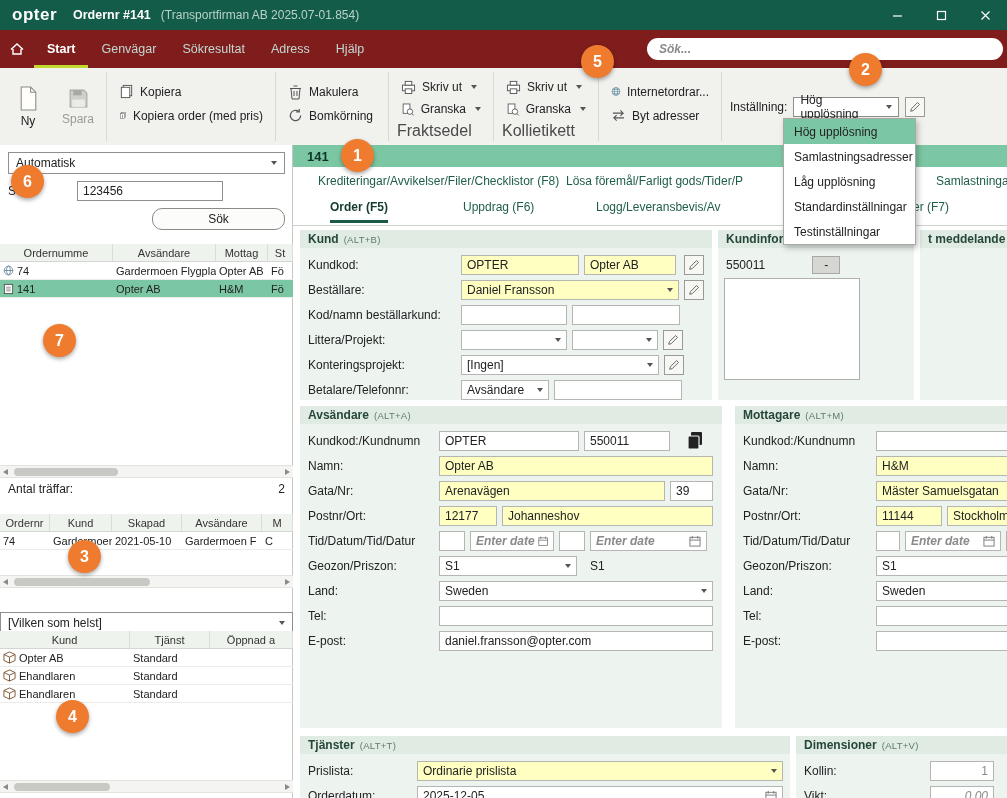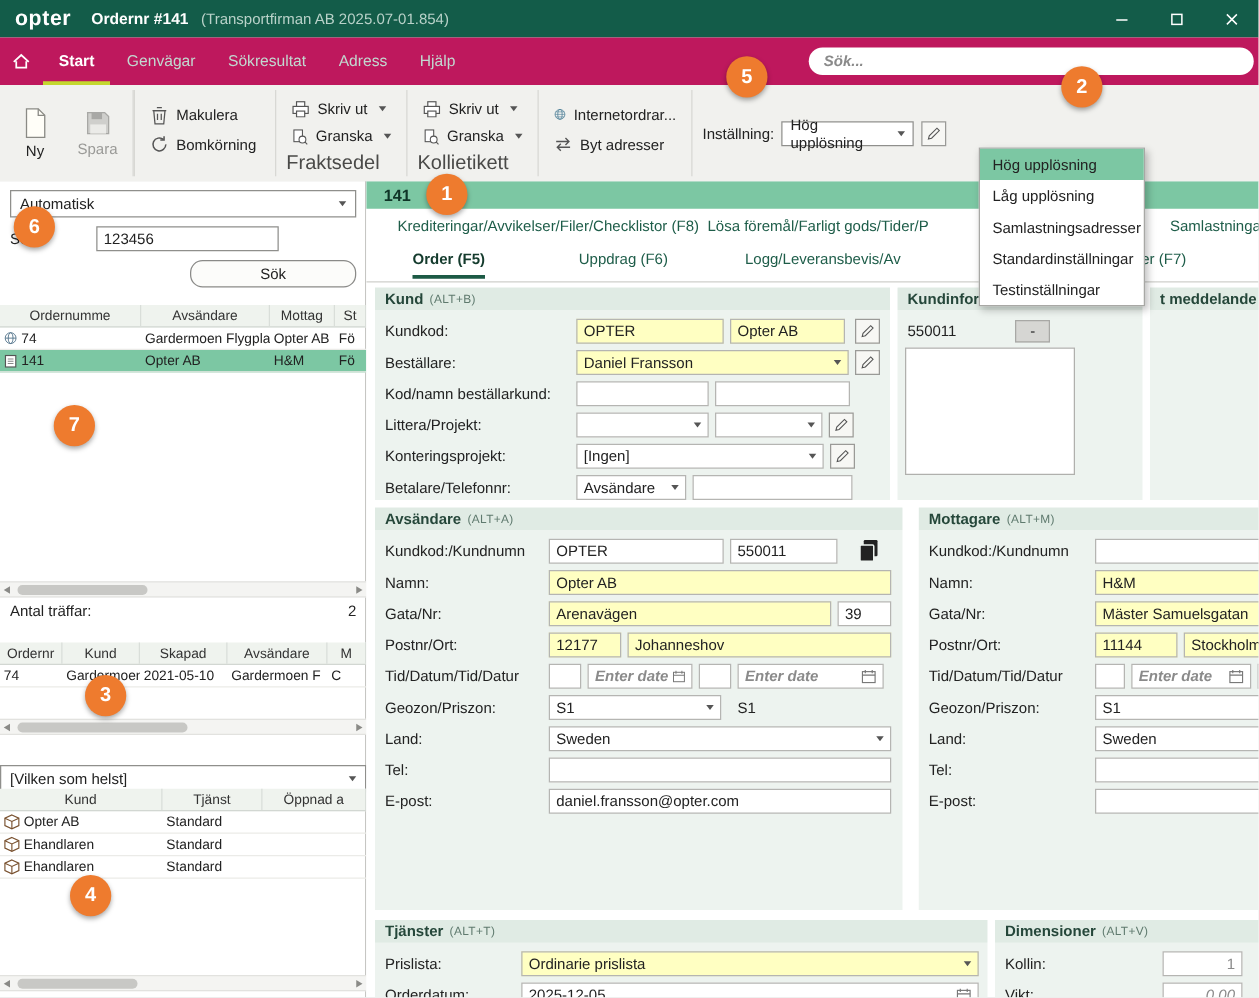--- a/index.html
+++ b/index.html
@@ -8,21 +8,21 @@
 
   
   .titlebar{position:absolute;top:0;left:0;right:0;height:30px;background:#135c49;display:flex;align-items:center;color:#fff;}
   .logo{font-weight:bold;font-size:17px;padding:0 16px 0 12px;letter-spacing:.5px;}
   .win-title{font-weight:bold;font-size:12.5px;margin-right:10px;}
   .win-subtitle{color:#b9d2c9;font-size:12px;}
   .win-controls{margin-left:auto;display:flex;height:100%;}
   .wc{width:44px;display:flex;align-items:center;justify-content:center;}
 
   
-  .menubar{position:absolute;top:30px;left:0;right:0;height:38px;background:#be185d;display:flex;align-items:stretch;color:#c2d8d0;}
+  .menubar{position:absolute;top:30px;left:0;right:0;height:38px;background:#7f1d1d;display:flex;align-items:stretch;color:#c2d8d0;}
   .home{width:34px;display:flex;align-items:center;justify-content:center;}
   .mi{padding:0 13px;display:flex;align-items:center;font-size:12.5px;}
   .mi.active{color:#fff;font-weight:bold;box-shadow:inset 0 -3px 0 #c3d82e;}
   .menu-search{position:absolute;right:4px;top:8px;width:356px;height:22px;background:#fff;border-radius:11px;display:flex;align-items:center;padding:0 12px;box-sizing:border-box;}
   .ph{color:#8a8a8a;font-style:italic;font-weight:bold;}
 
   
   .toolbar{position:absolute;top:68px;left:0;right:0;height:77px;background:#f1f1ee;border-bottom:1px solid #d2d2cf;display:flex;align-items:stretch;}
   .tb-sep{width:1px;background:#d8d8d4;margin:4px 0;flex:0 0 1px;}
   .tb-group{display:flex;padding:4px 8px;box-sizing:border-box;}
@@ -148,20 +148,37 @@
         <svg width="21" height="21" viewBox="0 0 20 20">
             <path d="M2 2h13l3 3v13H2z" fill="#cfcfcc" stroke="#a8a8a5"></path>
             <rect x="5" y="2" width="8" height="5" fill="#a8a8a5"></rect>
             <rect x="4" y="11" width="12" height="7" fill="#ebebe8"></rect>
           </svg>
         <span>Spara</span>
       </div>
     </div>
     <div class="tb-sep"></div>
 
+    <div class="tb-group g-stack" style="width:168px;">
+      <div class="small-btn">
+        <svg width="15" height="15" viewBox="0 0 16 16">
+            <rect x="4.5" y="1.5" width="9" height="11" fill="#fff" stroke="#555"></rect>
+            <rect x="2.5" y="3.5" width="9" height="11" fill="#fff" stroke="#555"></rect>
+          </svg>
+        <span>Kopiera</span>
+      </div>
+      <div class="small-btn">
+        <svg width="15" height="15" viewBox="0 0 16 16">
+            <rect x="4.5" y="1.5" width="9" height="11" fill="#fff" stroke="#555"></rect>
+            <rect x="2.5" y="3.5" width="9" height="11" fill="#fff" stroke="#555"></rect>
+            <path d="M7 6v6M5.7 11h2.6" stroke="#555" fill="none"></path>
+          </svg>
+        <span>Kopiera order (med pris)</span>
+      </div>
+    </div>
     <div class="tb-sep"></div>
 
     <div class="tb-group g-stack" style="width:112px;">
       <div class="small-btn">
         <svg width="15" height="16" viewBox="0 0 15 16">
             <path d="M3 4.5h9L11 15H4z" fill="none" stroke="#555"></path>
             <path d="M2 4.5h11M5.5 2h4M6 7v5M9 7v5" stroke="#555" fill="none"></path>
           </svg>
         <span>Makulera</span>
       </div>
@@ -249,22 +266,22 @@
       <span class="pencil-btn">
         <svg width="12" height="12" viewBox="0 0 14 14">
             <path d="M2 12l.8-3L10 1.8 12.2 4 5 11.2 2 12z" fill="none" stroke="#555"></path>
           </svg>
       </span>
     </div>
   </div>
 
   <div class="ddmenu">
     <div class="dd-item hl">Hög upplösning</div>
+    <div class="dd-item">Samlastningsadresser</div>
     <div class="dd-item">Låg upplösning</div>
-    <div class="dd-item">Samlastningsadresser</div>
     <div class="dd-item">Standardinställningar</div>
     <div class="dd-item">Testinställningar</div>
   </div>
 
   <div class="leftpanel">
     <div class="fselect" style="left:8px;top:7px;width:277px;">
       <span>Automatisk</span>
         <span class="tri"></span>
     </div>
     <span class="sok-label">Sök:</span>

